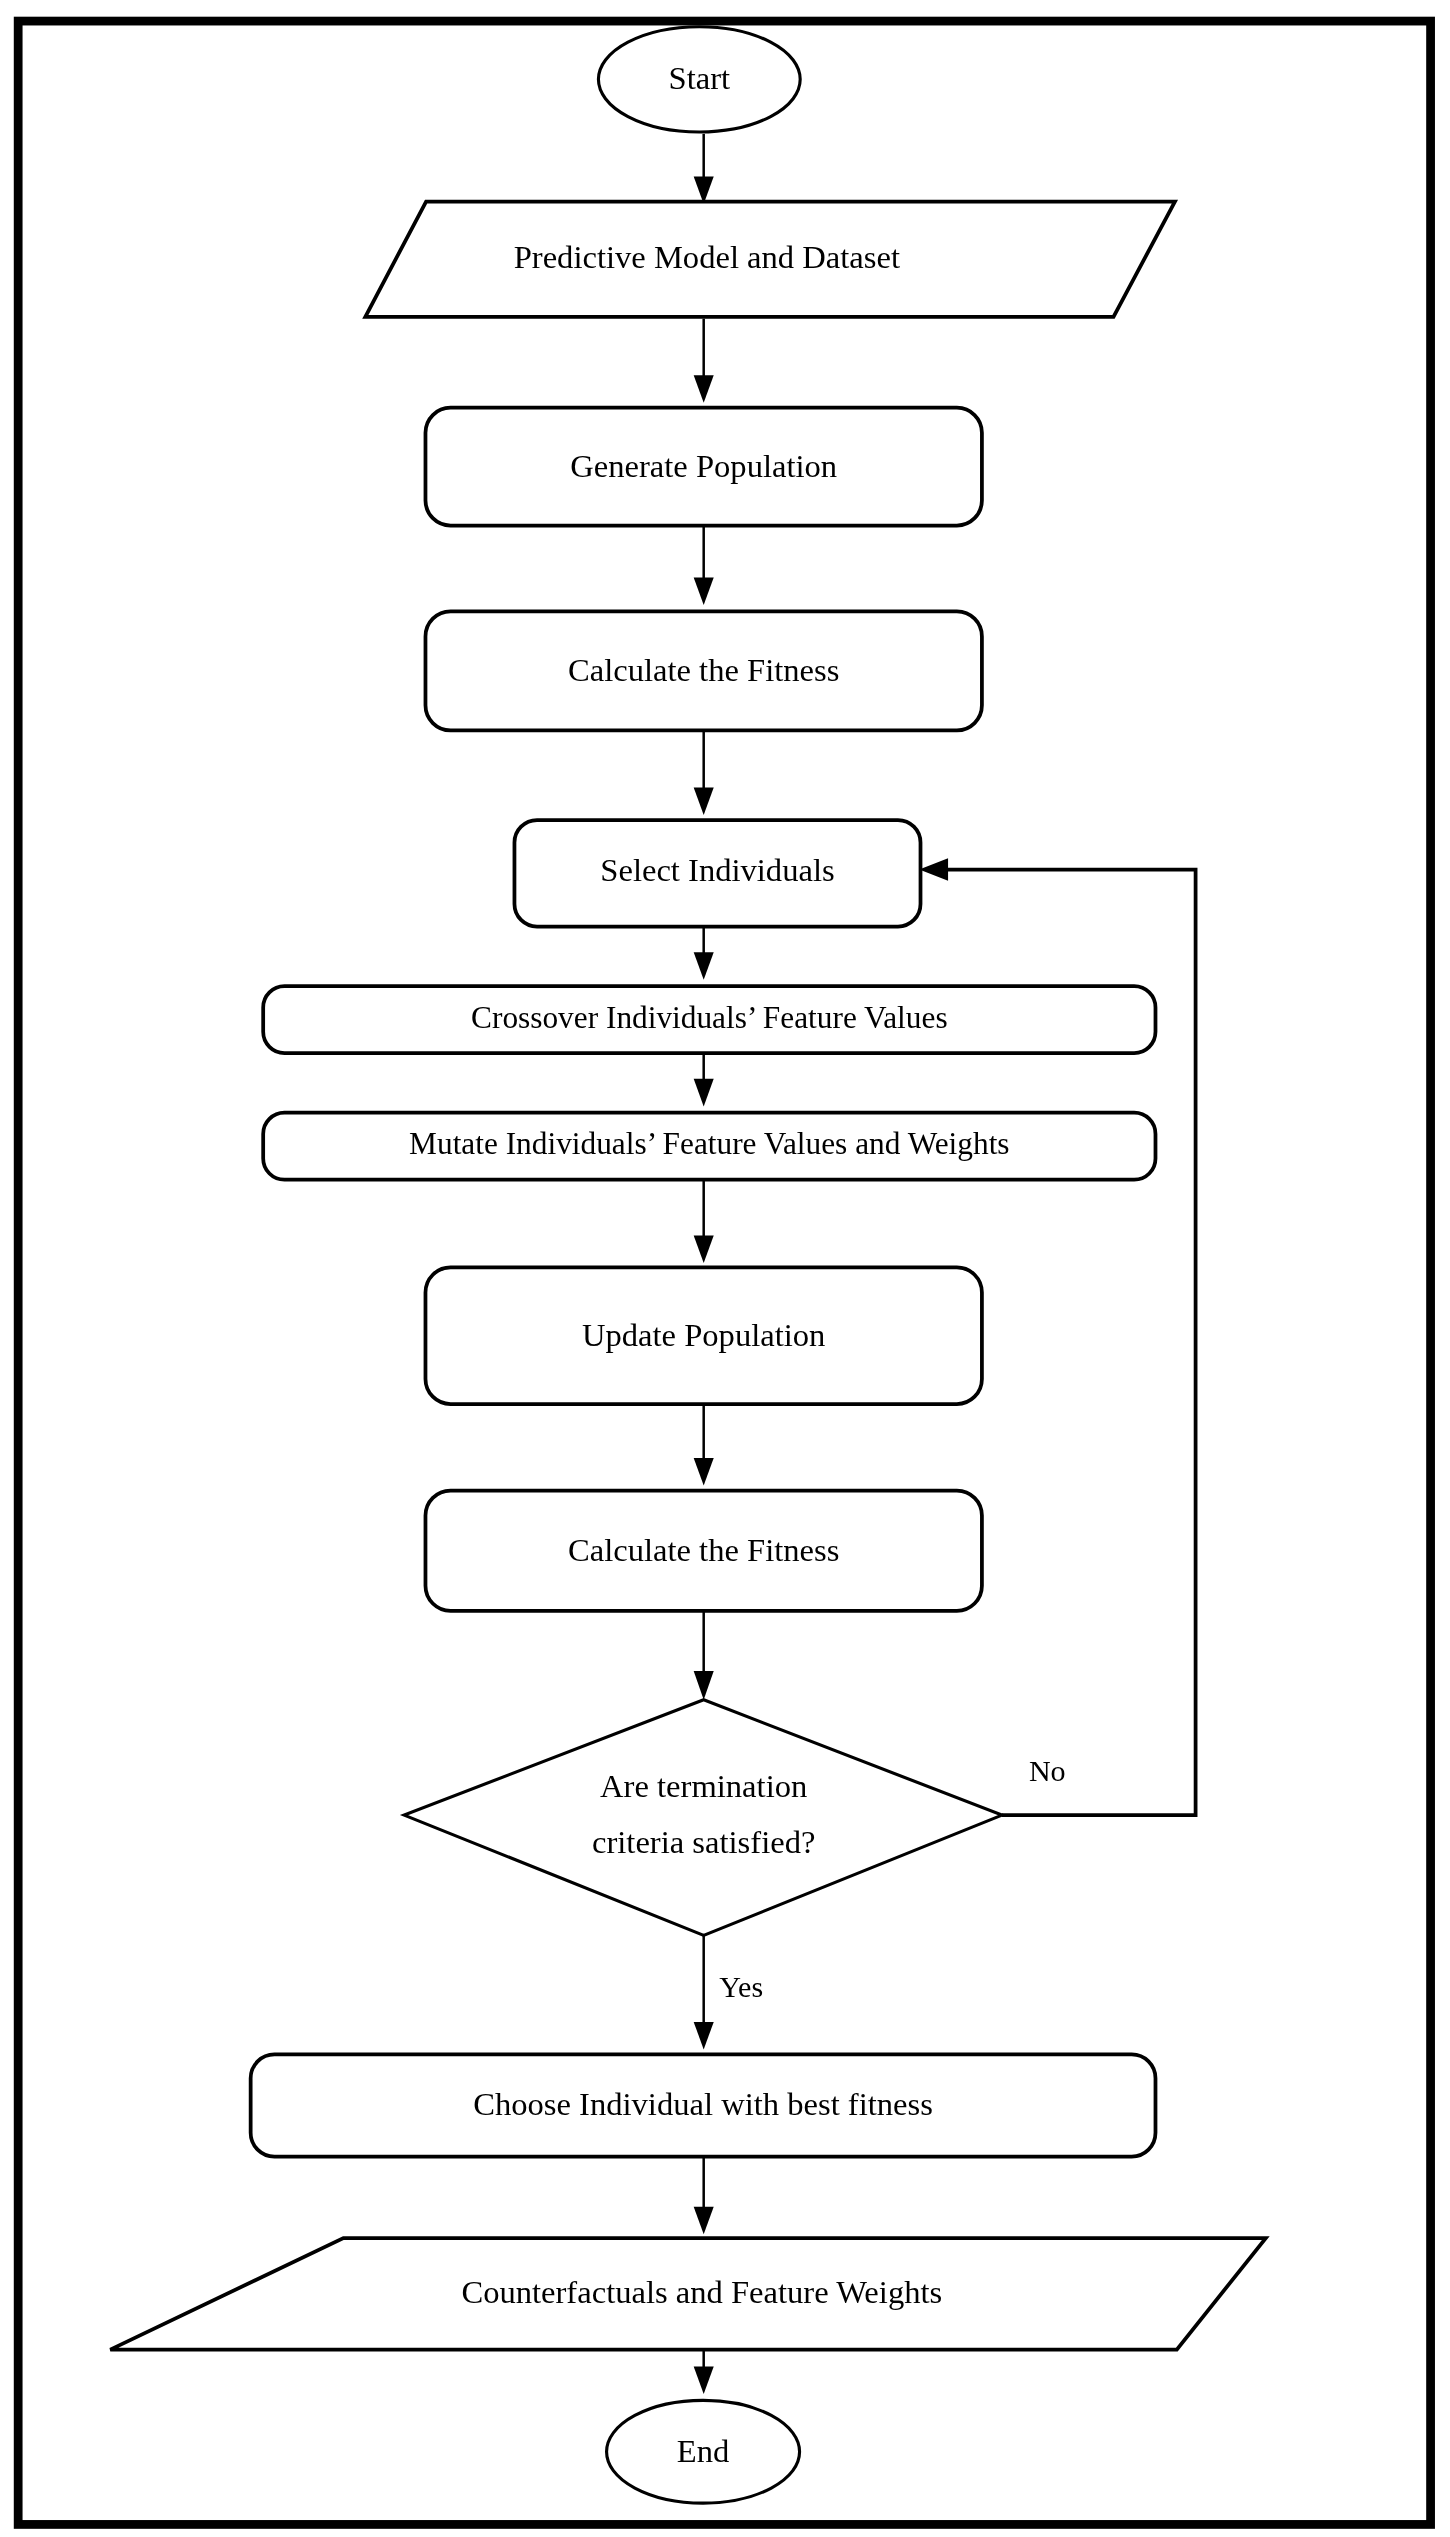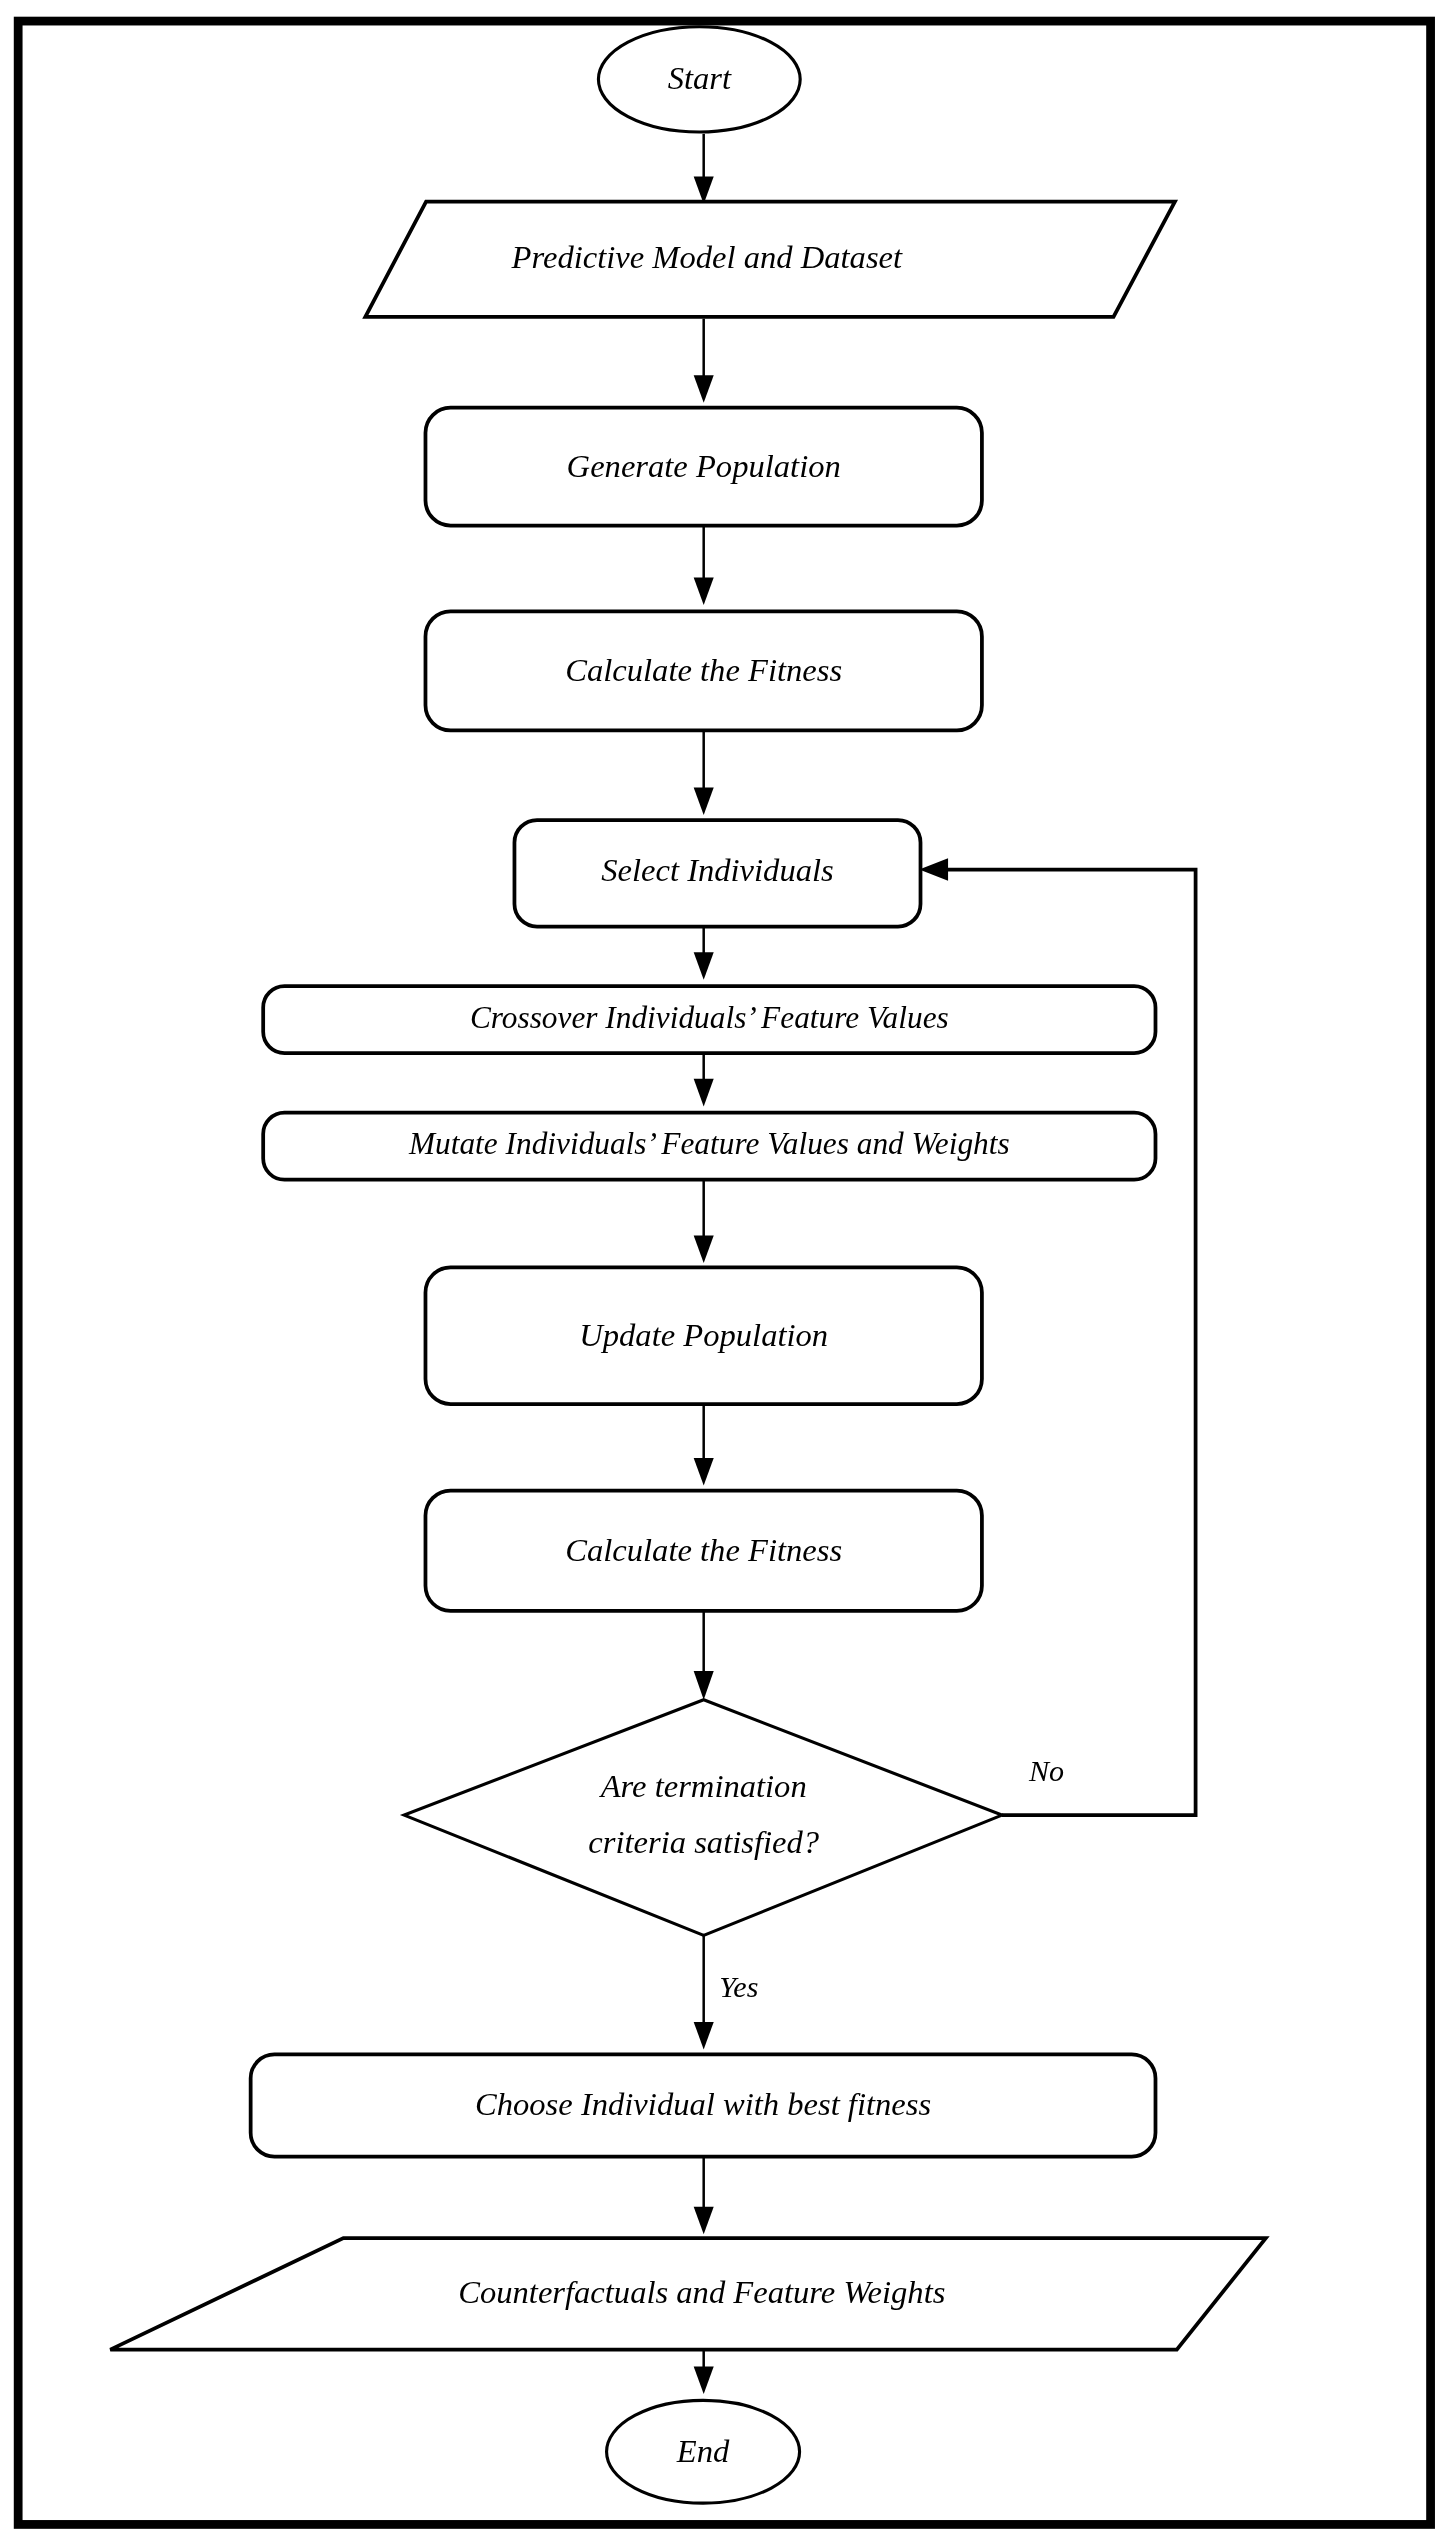--- a/index.html
+++ b/index.html
@@ -11,21 +11,20 @@
     width: 1450px;
     height: 2538px;
     font-family: "Liberation Serif", "DejaVu Serif", serif;
     overflow: hidden;
   }
   #flow-root {
     position: relative;
     width: 1450px;
     height: 2538px;
     background: #ffffff;
-    font-style: italic;
   }
   svg#flow-svg {
     display: block;
     width: 1450px;
     height: 2538px;
   }
   .shape-outline {
     fill: #ffffff;
     stroke: #000000;
     stroke-width: 6;

